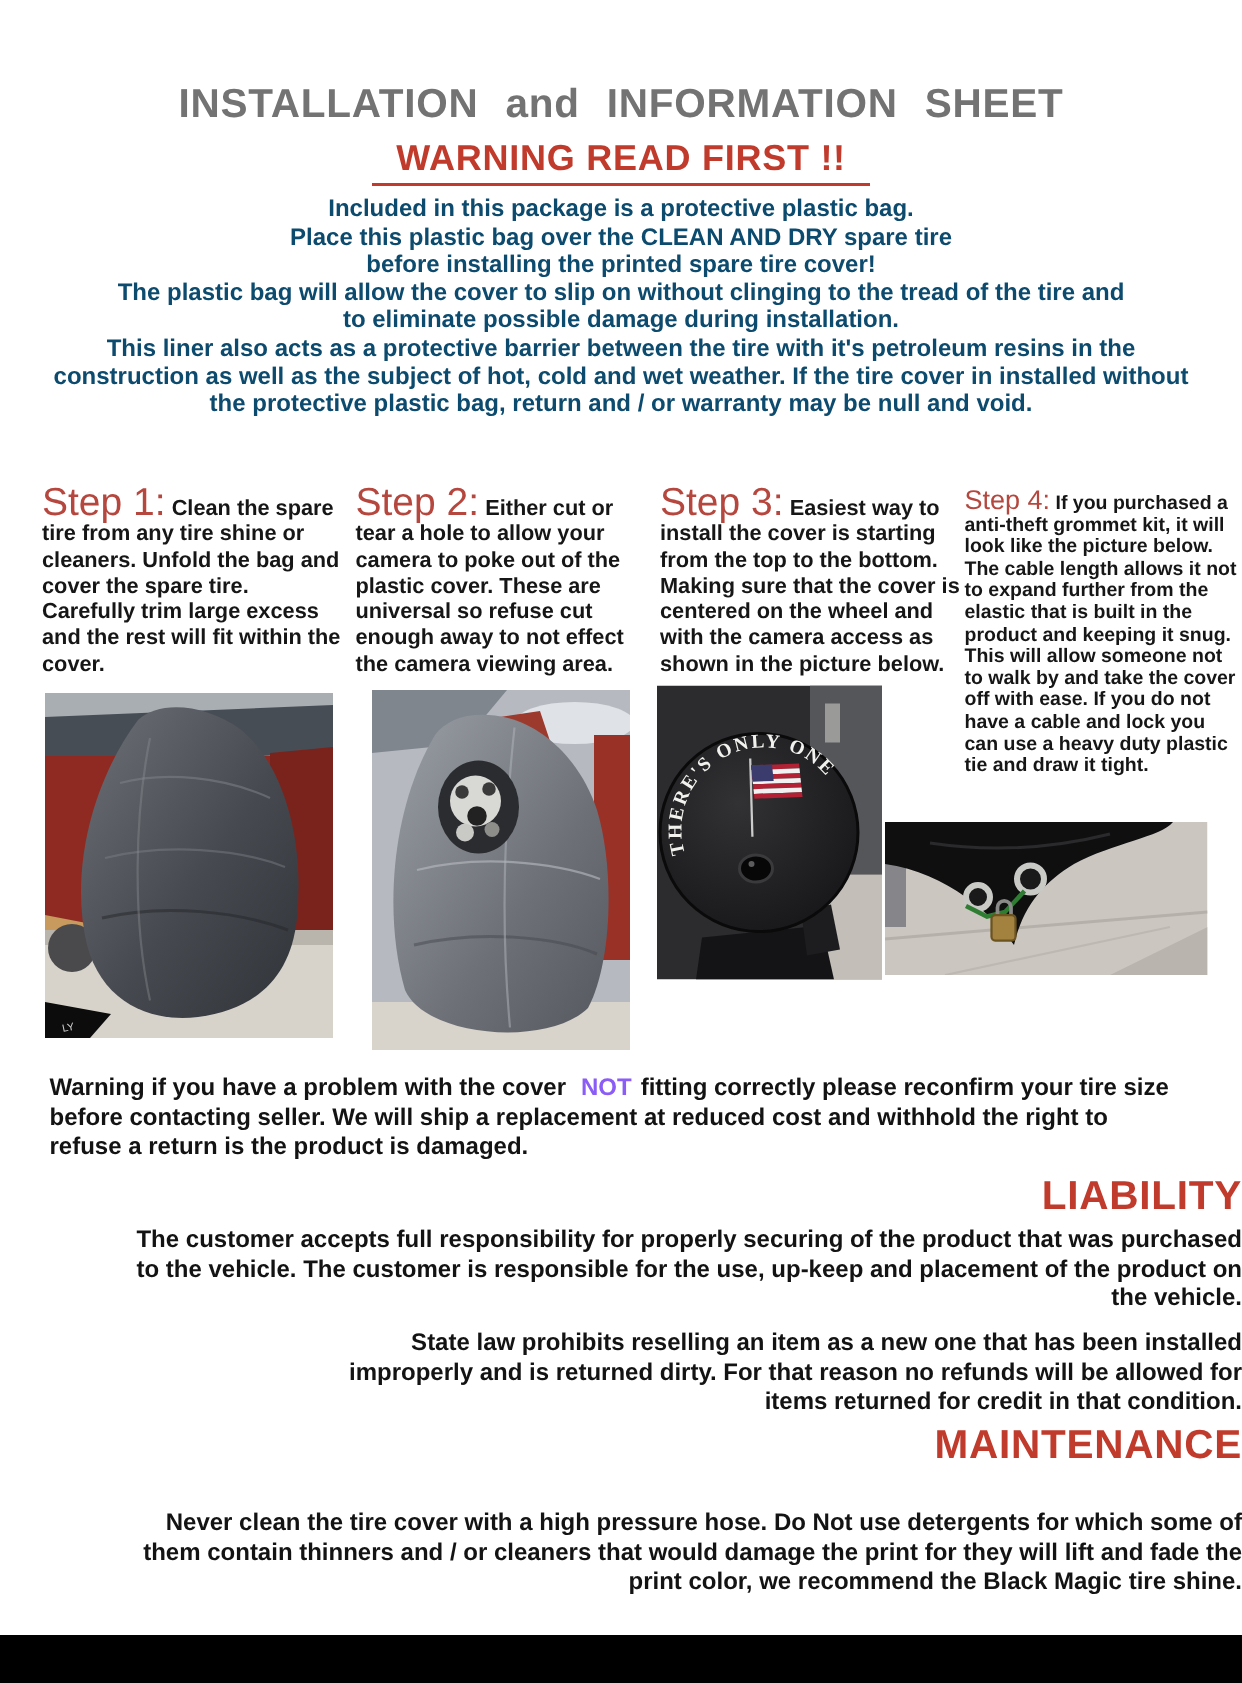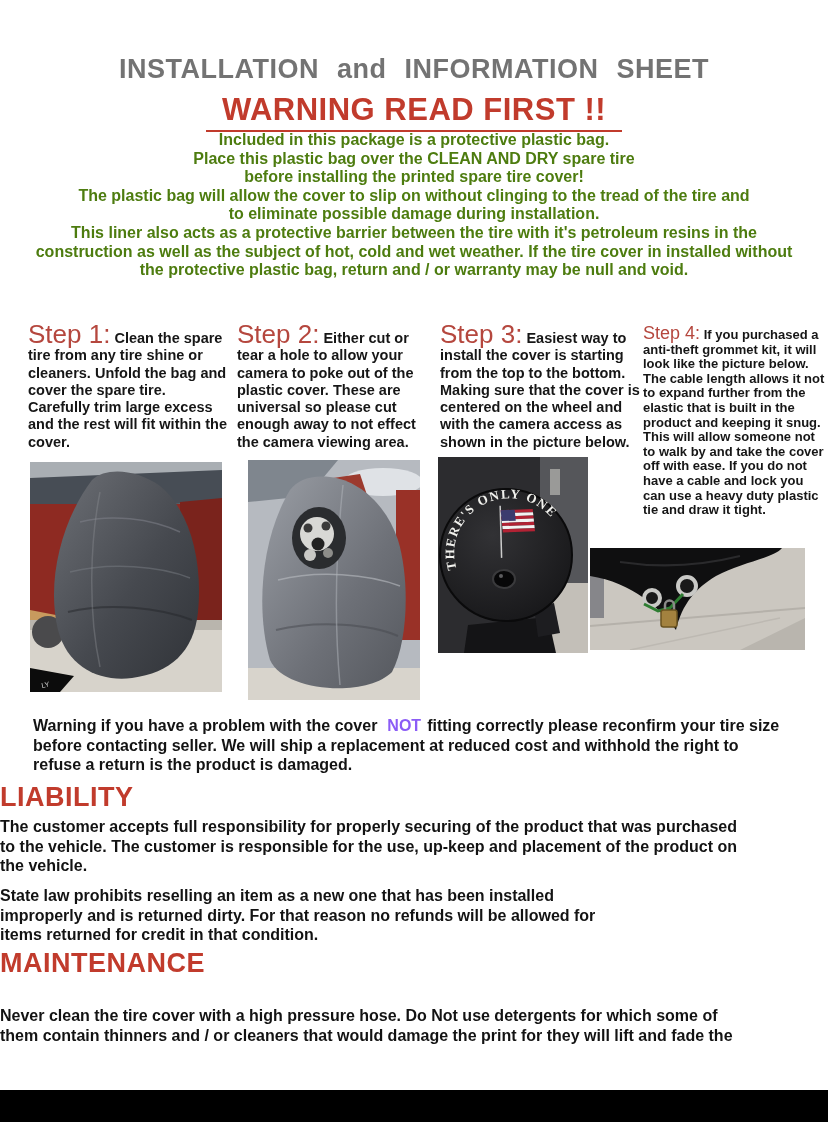--- a/index.html
+++ b/index.html
@@ -3,25 +3,25 @@
 <meta charset="utf-8">
 <style>
   * { margin:0; padding:0; box-sizing:border-box; }
   html,body { background:#ffffff; }
   body { font-family:"Liberation Sans", sans-serif; color:#121212; }
   .page { position:relative; width:828px; height:1122px; margin:0 auto; background:#ffffff; overflow:hidden; }
 
   .title { position:absolute; top:54px; left:0; width:100%; text-align:center;
            font-size:27px; font-weight:bold; color:#737373; word-spacing:10px; letter-spacing:0.5px; }
   .warn-head-wrap { position:absolute; top:92px; left:0; width:100%; text-align:center; }
-  .warn-head { display:inline-block; font-size:31px; font-weight:bold; color:#c13b2c;
+  .warn-head { display:inline-block; font-size:24px; font-weight:bold; color:#c13b2c;
                border-bottom:2px solid #c13b2c; padding:0 16px 2px 16px; letter-spacing:0.5px; }
 
   .intro { position:absolute; top:131px; left:0; width:100%; text-align:center;
-           font-size:16px; font-weight:bold; line-height:18.6px; color:#4d7c0f; }
+           font-size:16px; font-weight:bold; line-height:18.6px; color:#0c4a6e; }
 
   .steps-row { position:absolute; top:326px; left:0; width:100%; }
   .step-col { position:absolute; top:0; font-weight:bold; color:#161616; }
   .step-col .step-label { font-weight:400; color:#b5473e; }
   #step1 { left:28px;  width:202px; font-size:14.5px; line-height:17.3px; }
   #step2 { left:237px; width:202px; font-size:14.5px; line-height:17.3px; }
   #step3 { left:440px; width:202px; font-size:14.5px; line-height:17.3px; }
   #step4 { left:643px; width:182px; font-size:13px;   line-height:14.6px; }
   #step1 .step-label, #step2 .step-label, #step3 .step-label { font-size:26px; }
   #step4 .step-label { font-size:18px; }
@@ -29,26 +29,26 @@
   .photo { position:absolute; display:block; }
   #photo1 { left:30px;  top:462px; width:192px; height:230px; }
   #photo2 { left:248px; top:460px; width:172px; height:240px; }
   #photo3 { left:438px; top:457px; width:150px; height:196px; }
   #photo4 { left:590px; top:548px; width:215px; height:102px; }
 
   .fit-warning { position:absolute; top:716px; left:33px; width:775px;
                  font-size:16px; font-weight:bold; line-height:19.5px; color:#131313; }
   .fit-warning .red { color:#8b5cf6; padding:0 6px 0 10px; }
 
-  .sec-head { position:absolute; left:0; width:100%; text-align:left;
+  .sec-head { position:absolute; left:0; width:100%; text-align:right;
               font-size:27px; font-weight:bold; color:#c13b2c; letter-spacing:0.5px; }
   #liability-head { top:782px; }
   #maintenance-head { top:948px; }
 
-  .center-par { position:absolute; left:0; width:100%; text-align:left;
+  .center-par { position:absolute; left:0; width:100%; text-align:right;
                 font-size:16px; font-weight:bold; line-height:19.5px; color:#131313; }
   #liability-par { top:817px; }
   #resale-par { top:886px; }
   #maintenance-par { top:986px;margin-top:20px; }
 
   .footer-bar { position:absolute; top:1090px; left:0; width:100%; height:32px; background:#000000; }
 </style>
 </head>
 <body>
 
@@ -71,21 +71,21 @@
     <div>the protective plastic bag, return and / or warranty may be null and void.</div>
   </div>
 
   <div class="steps-row">
     <div class="step-col" id="step1">
       <span class="step-label">Step 1:</span>
       <span>Clean the spare tire from any tire shine or cleaners.  Unfold the bag and cover the spare tire. Carefully trim large excess and the rest will fit within the cover.</span>
     </div>
     <div class="step-col" id="step2">
       <span class="step-label">Step 2:</span>
-      <span>Either cut or tear a hole to allow your camera to poke out of the plastic cover. These are universal so please cut enough away to not effect the camera viewing area.</span>
+      <span>Either cut or tear a hole to allow your camera to poke out of the plastic cover. These are universal so refuse cut enough away to not effect the camera viewing area.</span>
     </div>
     <div class="step-col" id="step3">
       <span class="step-label">Step 3:</span>
       <span>Easiest way to install the cover is starting from the top to the bottom. Making sure that the cover is centered on the wheel and with the camera access as shown in the picture below.</span>
     </div>
     <div class="step-col" id="step4">
       <span class="step-label">Step 4:</span>
       <span>If you purchased a anti-theft grommet kit, it will look like the picture below. The cable length allows it not to expand further from the elastic that is built in the product and keeping it snug. This will allow someone not to walk by and take the cover off with ease. If you do not have a cable and lock you can use a heavy duty plastic tie and draw it tight.</span>
     </div>
   </div>
@@ -218,17 +218,18 @@
     <div>State law prohibits reselling an item as a new one that has been installed</div>
     <div>improperly and is returned dirty. For that reason no refunds will be allowed for</div>
     <div>items returned for credit in that condition.</div>
   </div>
 
   <div class="sec-head" id="maintenance-head">MAINTENANCE</div>
 
   <div class="center-par" id="maintenance-par">
     <div>Never clean the tire cover with a high pressure hose.  Do Not  use detergents for which some of</div>
     <div>them contain thinners and / or cleaners that would damage the print for they will lift and fade the</div>
+    <div>print color, we recommend the Black Magic tire shine.</div>
   </div>
 
   <div class="footer-bar"></div>
 
 </div>
 
 </body></html>

